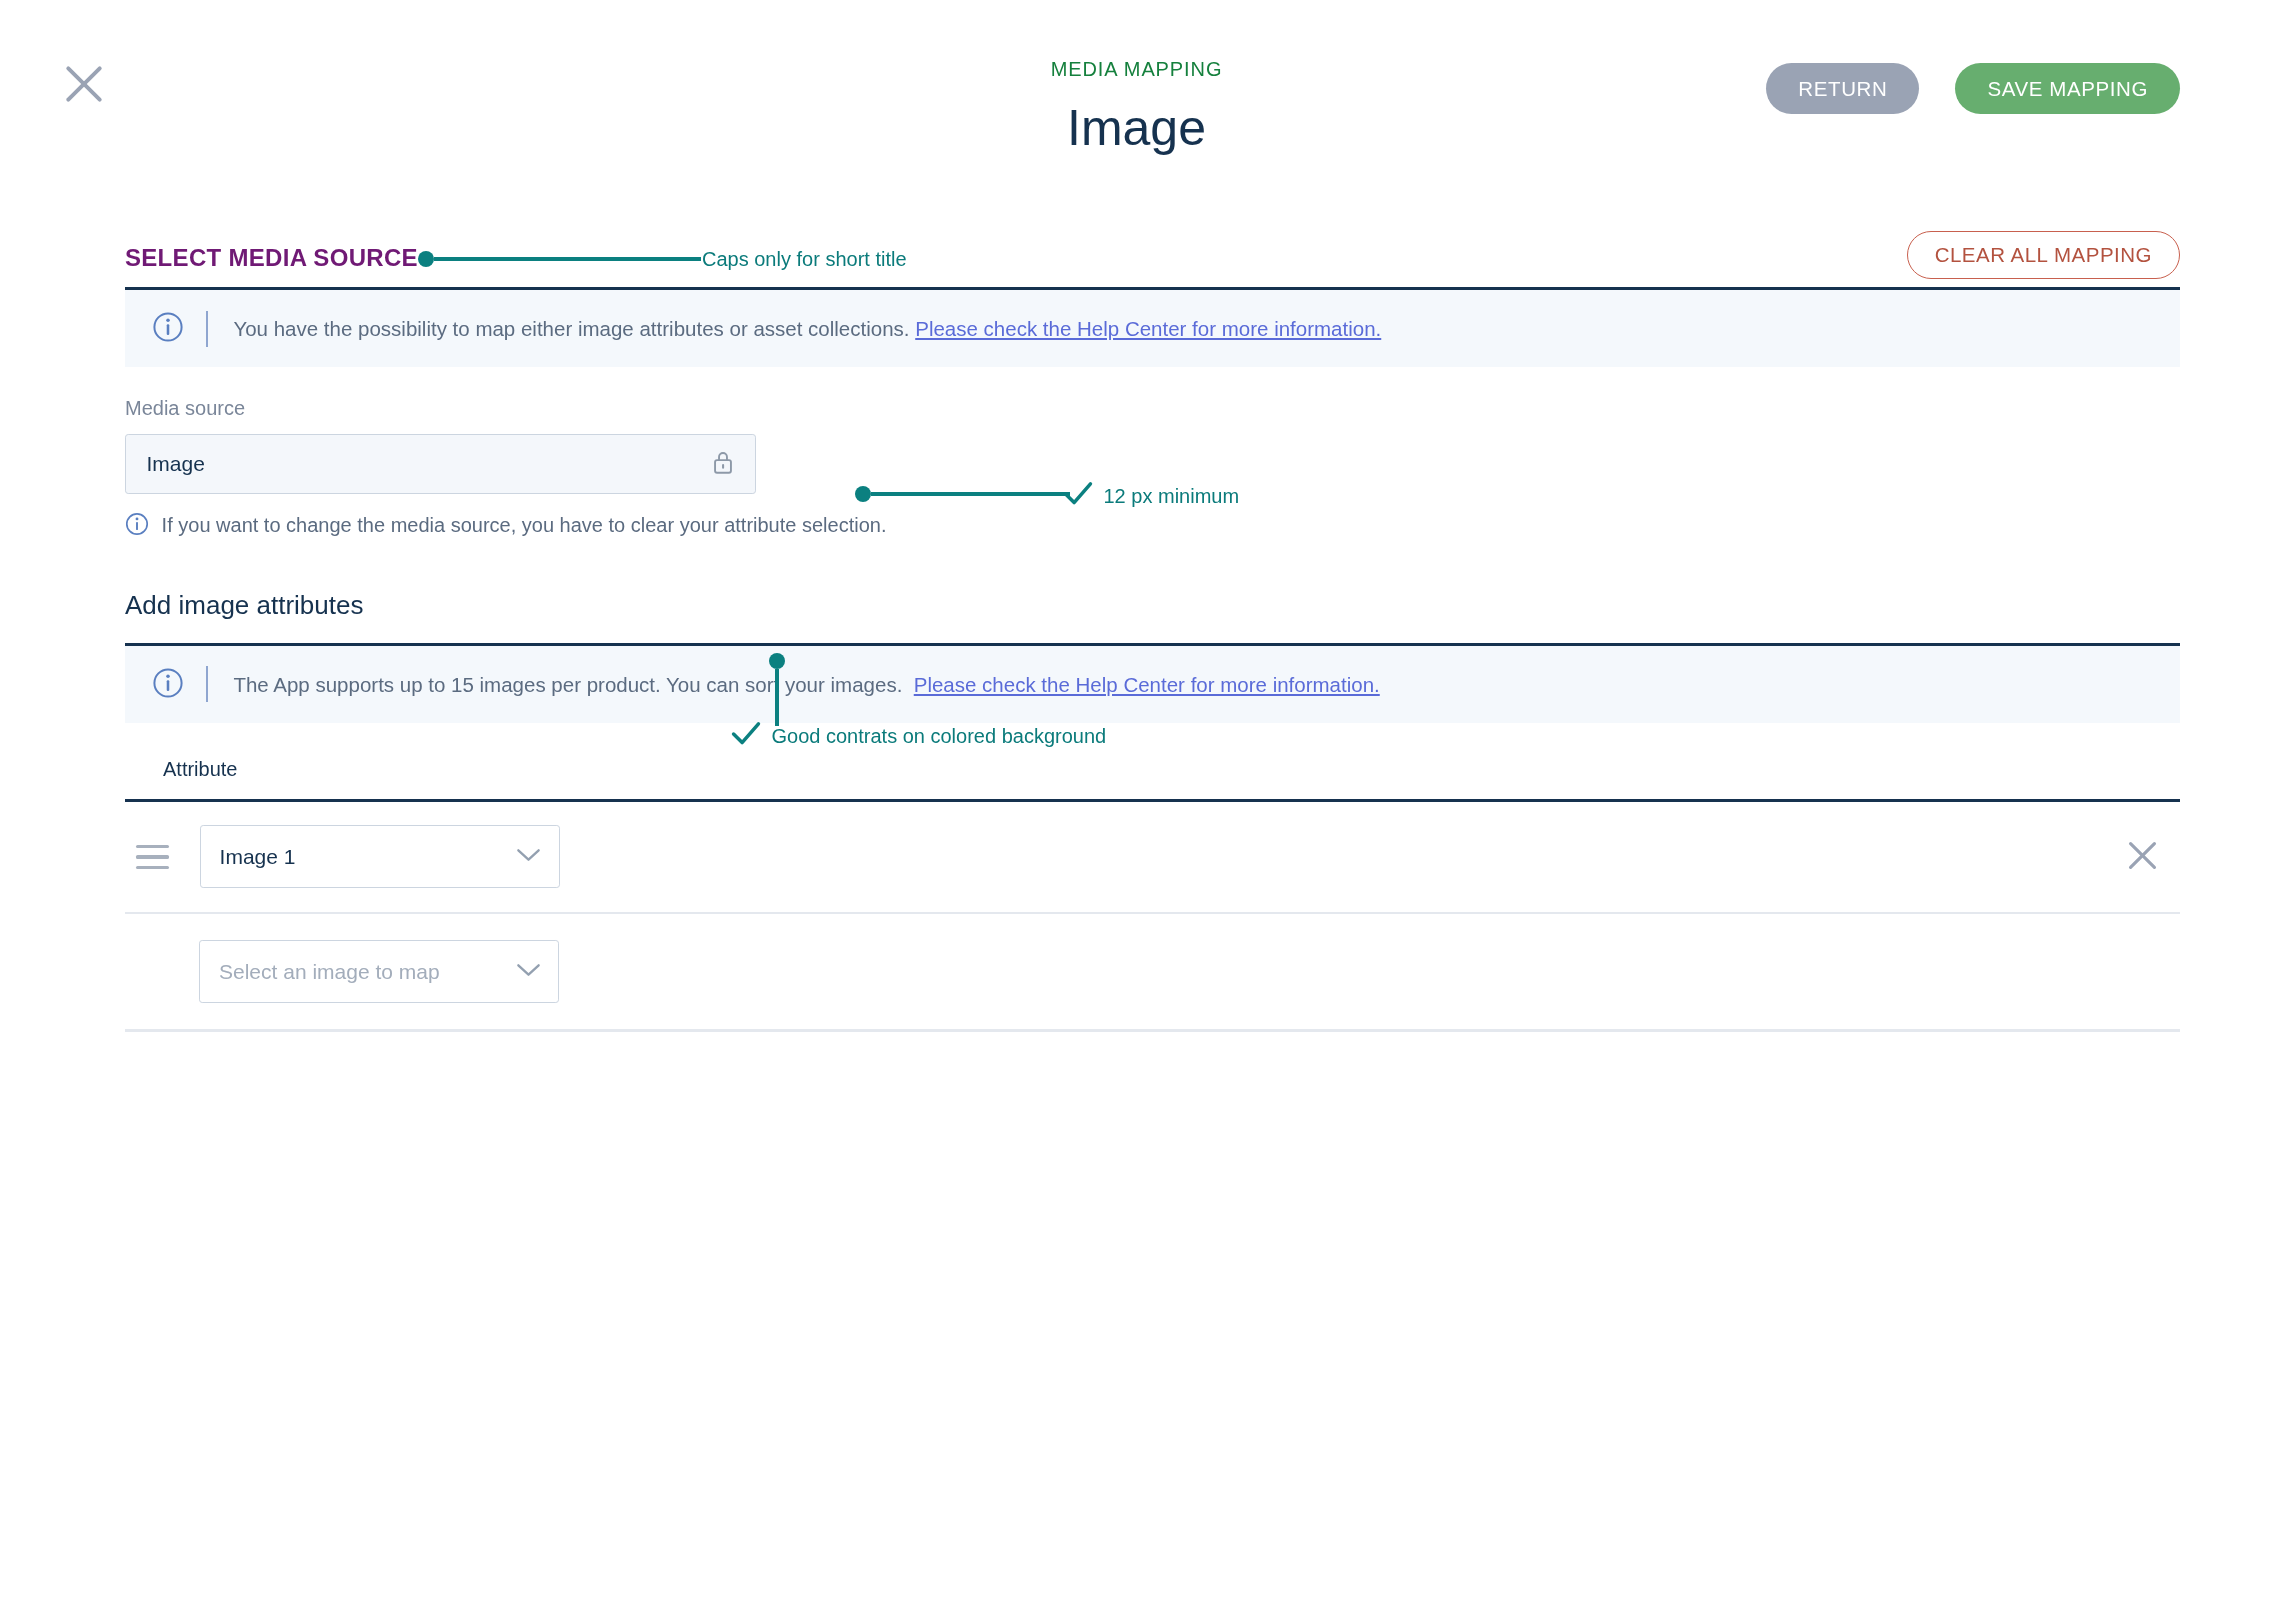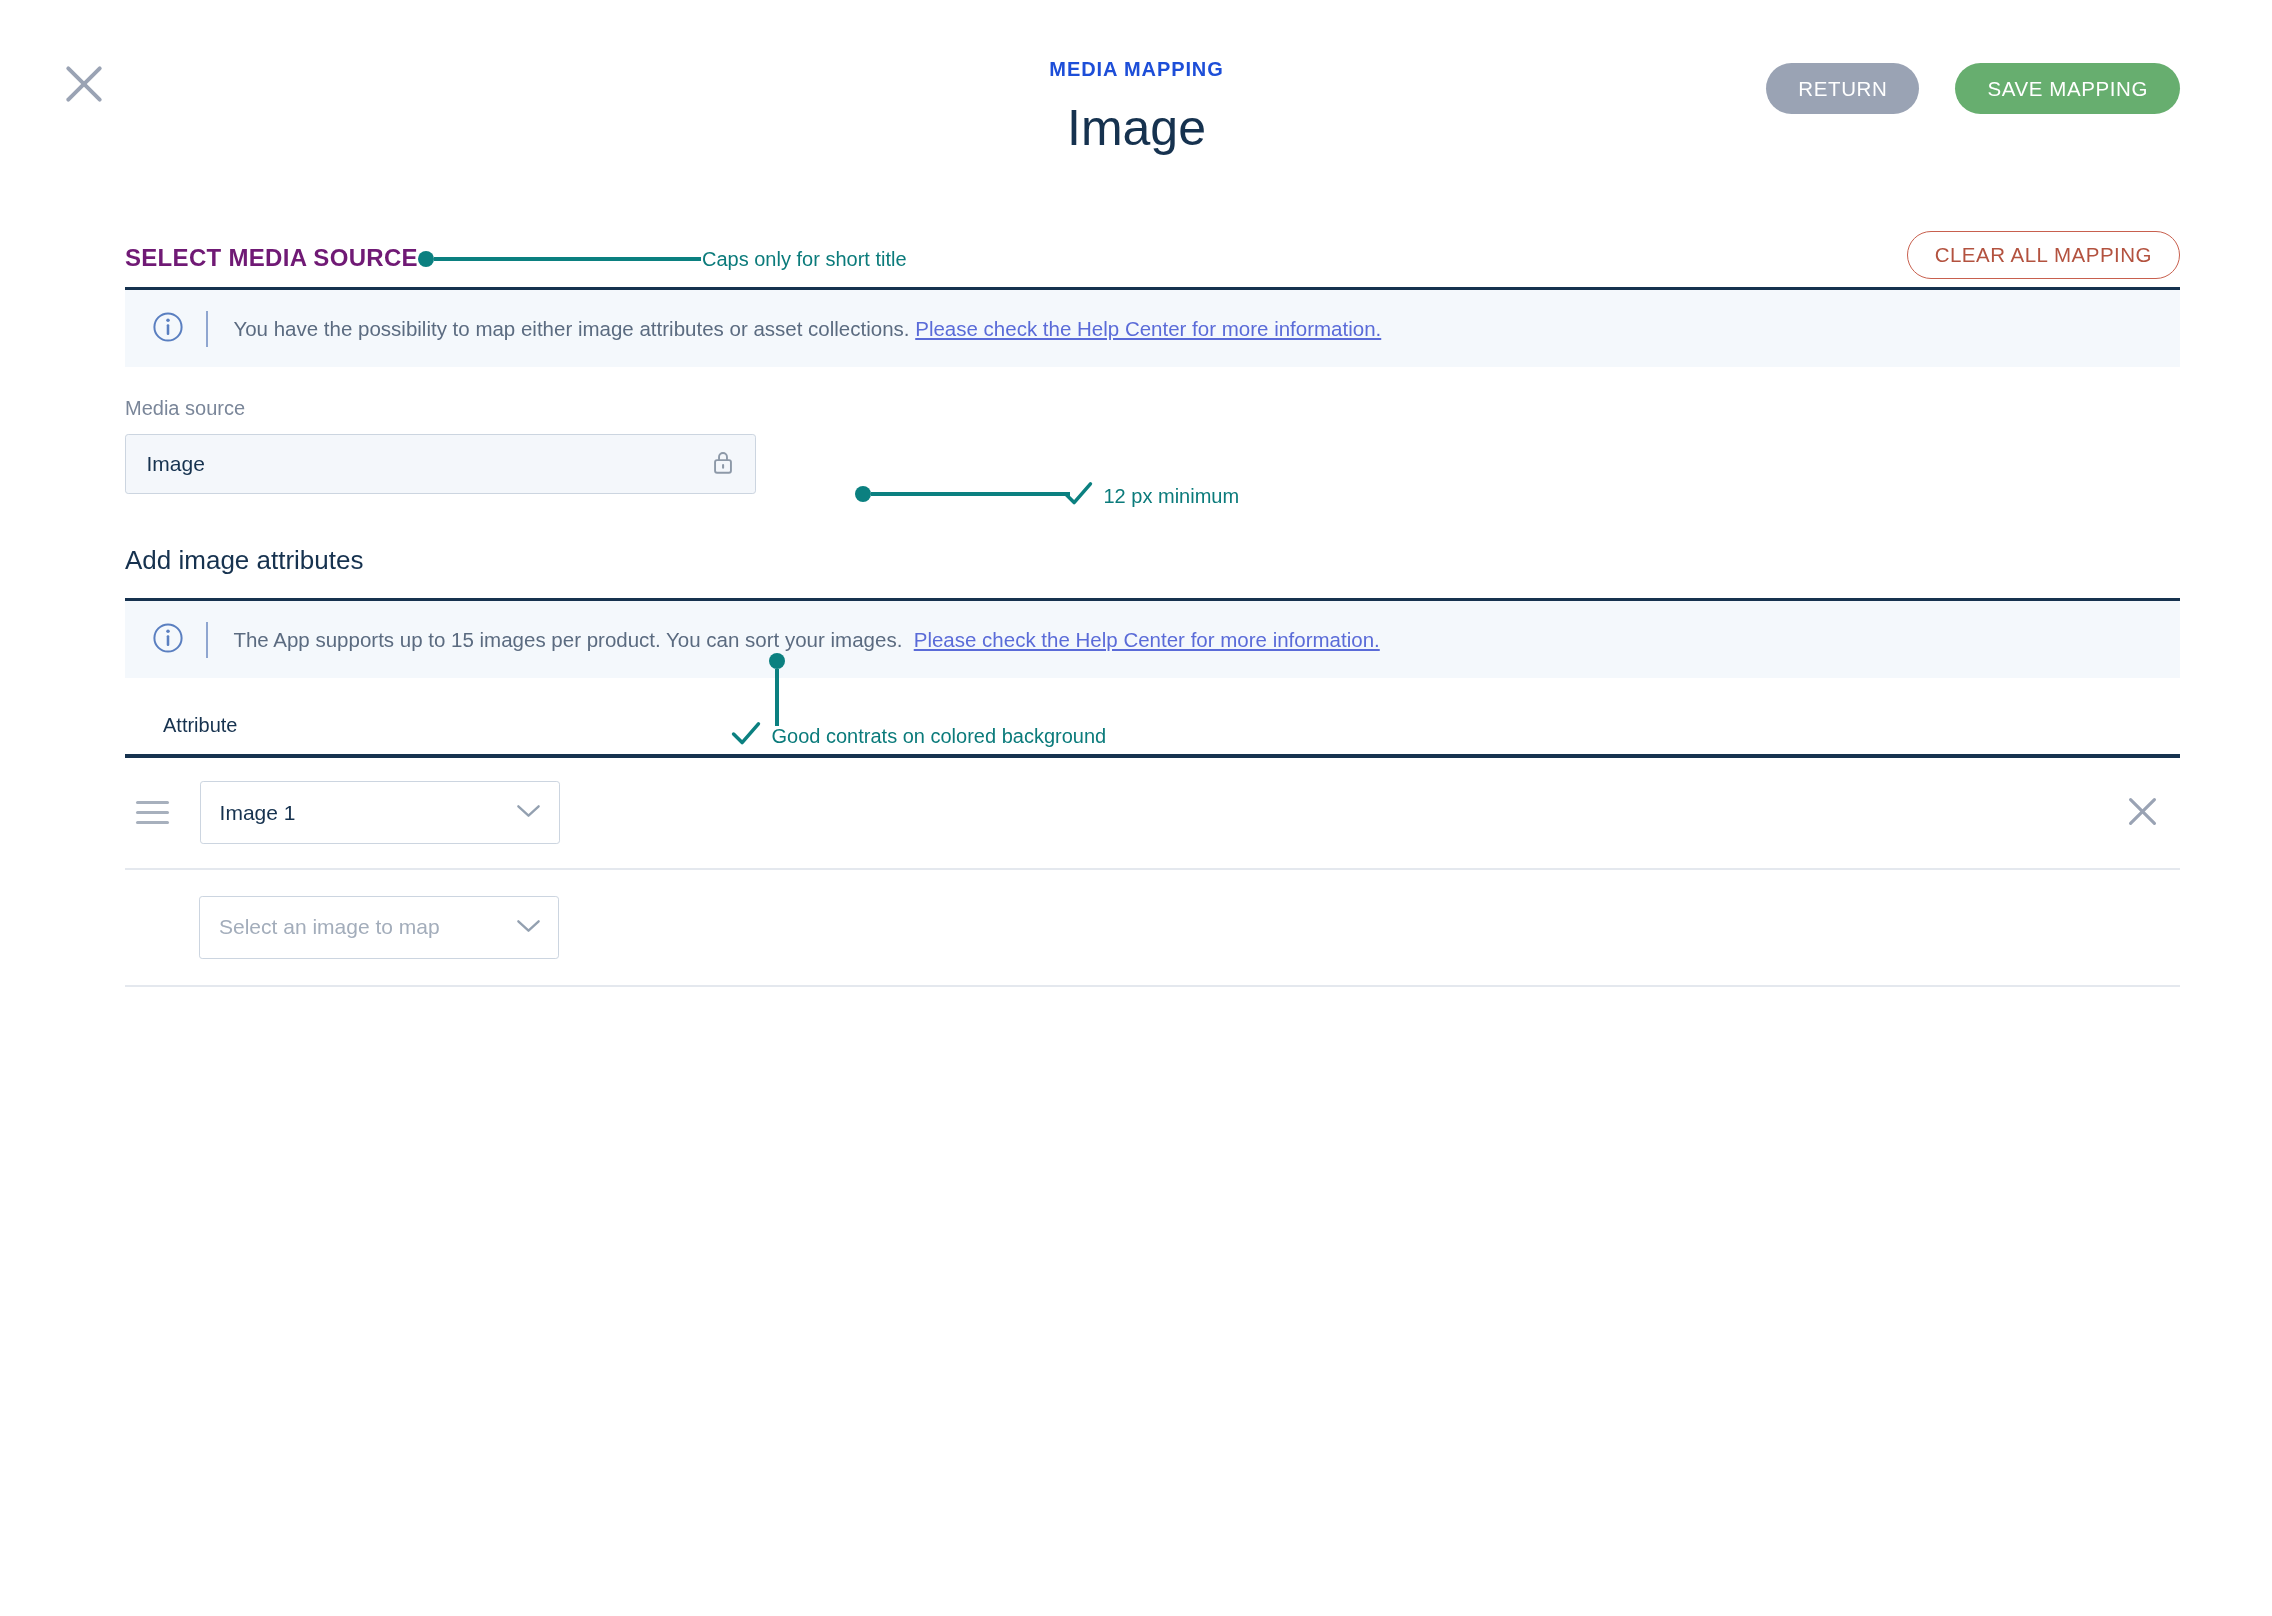--- a/index.html
+++ b/index.html
@@ -33,22 +33,22 @@
   .header-center {
     position: absolute;
     left: 0;
     top: 57px;
     width: 2273px;
     text-align: center;
   }
   .eyebrow {
     font-size: 20px;
     letter-spacing: 0.9px;
-    color: #1d4ed8;
-    font-weight: 700;
+    color: #15803d;
+    font-weight: 400;
     line-height: 24px;
   }
   .page-title {
     margin-top: 19px;
     font-size: 50px;
     font-weight: 400;
     color: #16324f;
     line-height: 57px;
   }
 
@@ -344,20 +344,30 @@
       <div class="field-label">Media source</div>
       <div class="field-locked">
         <span class="field-value">Image</span>
         <span class="lock-icon">
           <svg width="24" height="27" viewBox="0 0 30 34">
             <rect x="5" y="14" width="20" height="16" rx="2.5" fill="none" stroke="#8d99a8" stroke-width="2.4"></rect>
             <path d="M10 14 V10 a5 5 0 0 1 10 0 V14" fill="none" stroke="#8d99a8" stroke-width="2.4"></path>
             <rect x="13.8" y="19" width="2.6" height="6" rx="1.3" fill="#8d99a8"></rect>
           </svg>
         </span>
+      </div>
+      <div class="hint-row">
+        <span class="hint-icon">
+          <svg width="24" height="24" viewBox="0 0 40 40">
+            <circle cx="20" cy="20" r="17" fill="none" stroke="#5a7fc0" stroke-width="2.8"></circle>
+            <circle cx="20" cy="11.5" r="2.4" fill="#5a7fc0"></circle>
+            <rect x="18.4" y="16.5" width="3.2" height="13.5" rx="1.4" fill="#5a7fc0"></rect>
+          </svg>
+        </span>
+        <span class="hint-text">If you want to change the media source, you have to clear your attribute selection.</span>
       </div>
     </div>
 
     <div class="subhead">Add image attributes</div>
     <div class="rule-dark"></div>
 
     <div class="banner">
       <span class="info-icon">
         <svg width="32" height="32" viewBox="0 0 40 40">
           <circle cx="20" cy="20" r="17" fill="none" stroke="#5a7fc0" stroke-width="2.5"></circle>

